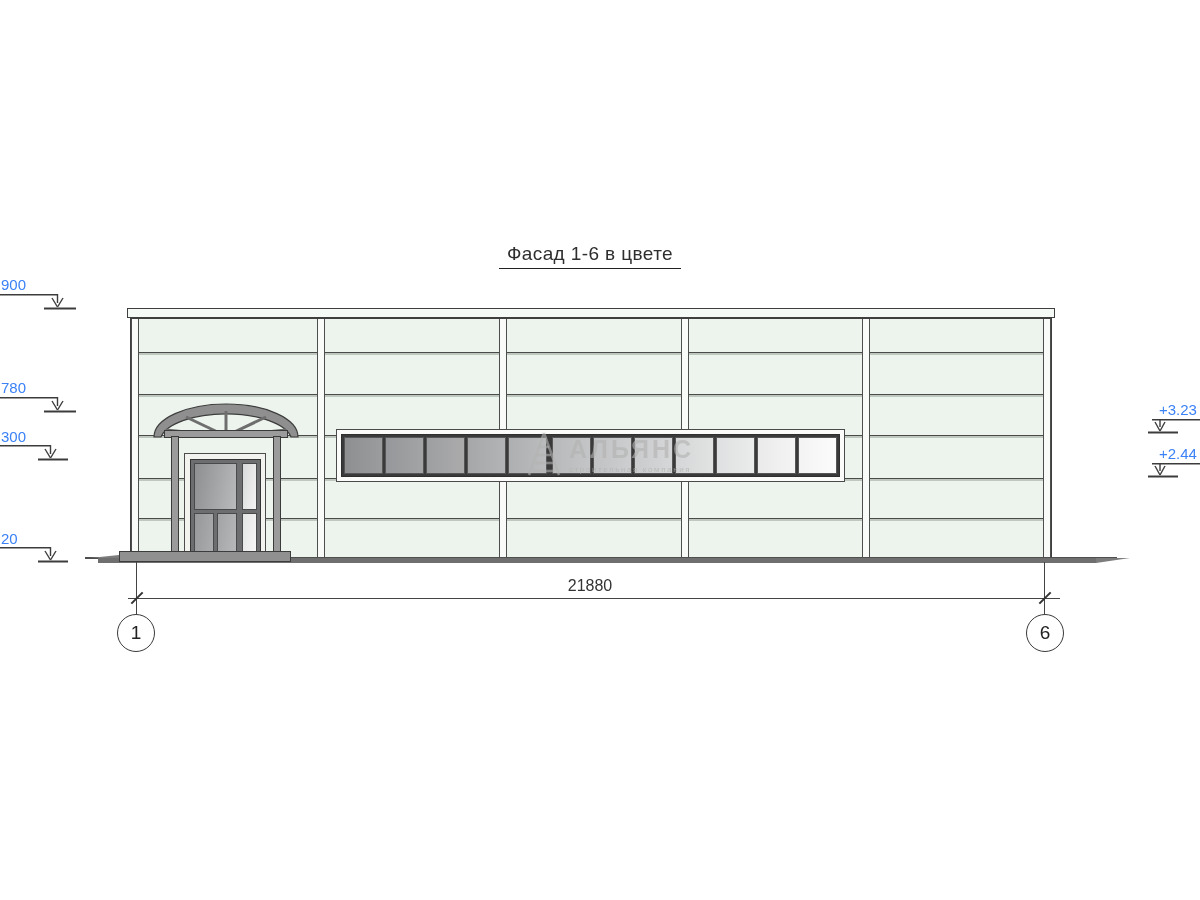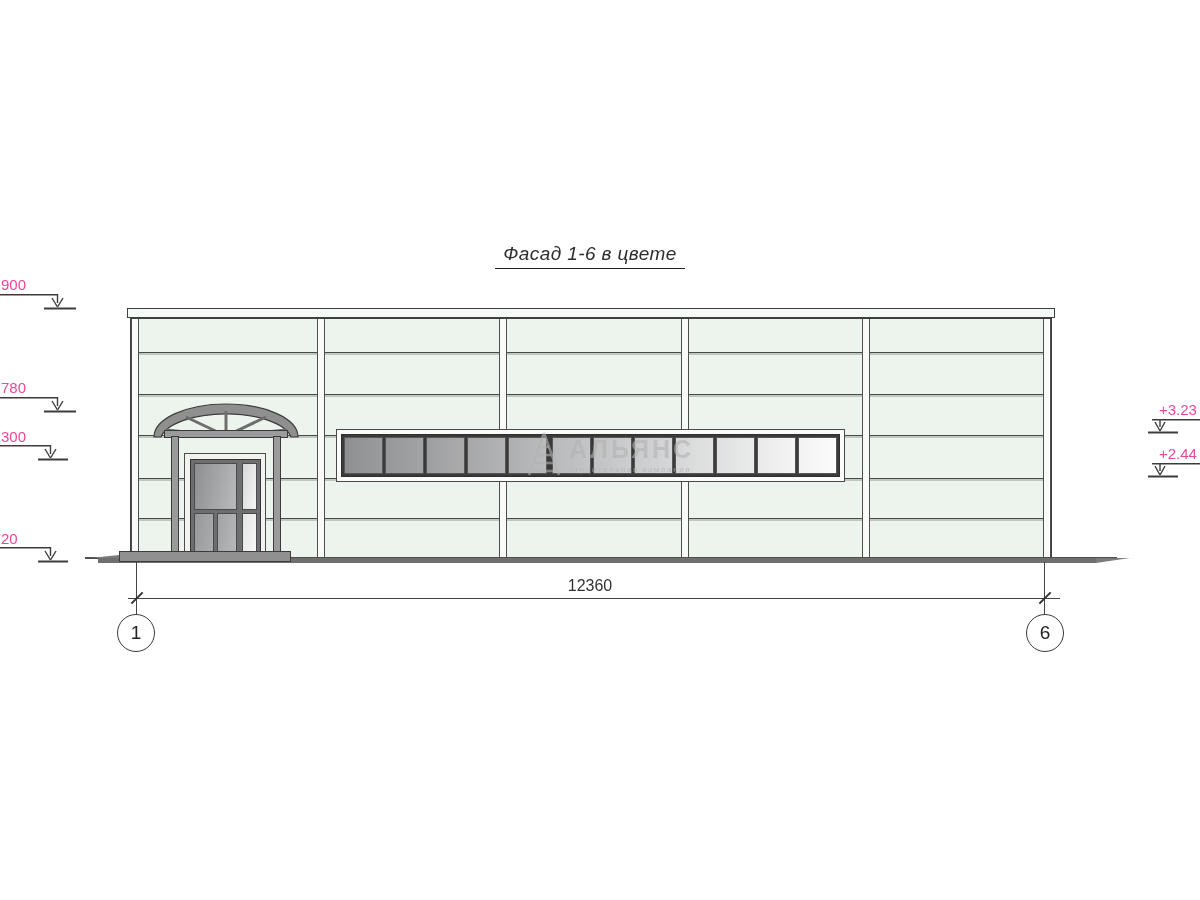--- a/index.html
+++ b/index.html
@@ -2,21 +2,21 @@
 <html style="--wall: #edf4ed; --pilaster: #f8fbf8; --ground: #6f6f6f;"><head>
 <meta charset="utf-8">
 <style>
   html,body{margin:0;padding:0;background:#fff;}
   #canvas{position:relative;width:1200px;height:900px;background:#ffffff;overflow:hidden;
           font-family:"Liberation Sans", sans-serif;color:#2e2e2e;}
   .abs{position:absolute;}
 
   
   #title-wrap{left:430px;top:243px;width:320px;text-align:center;}
-  #title-wrap span{display:inline-block;font-size:19px;font-style:italic;
+  #title-wrap span{display:inline-block;font-size:19px;
     border-bottom:1.6px solid #222;padding:0 8px 3px 8px;letter-spacing:.4px;}
 
   
   #parapet{left:127px;top:308px;width:928px;height:10px;background:#f6faf6;
            border:1px solid #3f3f3f;box-sizing:border-box;}
   #wall{left:130px;top:318px;width:922px;height:240px;background:var(--wall,#edf4ed);
         border:1px solid #3f3f3f;box-sizing:border-box;}
   .joint{position:absolute;left:0;right:0;height:3px;
          background:linear-gradient(#4a4a4a 36%,#bfc8bf 36%);}
   .pil{position:absolute;top:0;bottom:0;width:8px;background:var(--pilaster,#f8fbf8);
@@ -66,21 +66,21 @@
   #dim-line{left:128px;top:598px;width:932px;height:1.2px;background:#444;}
   .tick{top:597px;width:16px;height:2px;background:#333;transform:rotate(-45deg);}
   #tick-1{left:129px;} #tick-6{left:1037px;}
   #dim-text{left:520px;top:577px;width:140px;text-align:center;font-size:16px;color:#333;}
   .axis-bubble{top:614px;width:38px;height:38px;border:1.5px solid #3a3a3a;border-radius:50%;
                background:#fff;box-sizing:border-box;display:flex;align-items:center;justify-content:center;
                font-size:19px;color:#222;}
   #axis-bubble-1{left:117px;} #axis-bubble-6{left:1026px;}
 
   
-  .elv-label{font-size:15px;color:#ec4899;white-space:nowrap;}
+  .elv-label{font-size:15px;color:#3b82f6;white-space:nowrap;}
   .elv-svg{overflow:visible;}
 </style>
 </head>
 <body>
 
 <div id="canvas">
 
   <div class="abs" id="title-wrap">
     <span>Фасад 1-6 в цвете</span>
   </div>
@@ -160,21 +160,21 @@
   <div class="abs ground-band"></div>
   <div class="abs wedge-l"></div>
   <div class="abs wedge-r"></div>
   <div class="abs" id="porch"></div>
 
   <div class="abs axis-line" id="axis-line-1"></div>
   <div class="abs axis-line" id="axis-line-6"></div>
   <div class="abs" id="dim-line"></div>
   <div class="abs tick" id="tick-1"></div>
   <div class="abs tick" id="tick-6"></div>
-  <div class="abs" id="dim-text">12360</div>
+  <div class="abs" id="dim-text">21880</div>
   <div class="abs axis-bubble" id="axis-bubble-1">
     <span>1</span>
   </div>
   <div class="abs axis-bubble" id="axis-bubble-6">
     <span>6</span>
   </div>
 
   <div class="abs elv-label" style="left:1px;top:276px">900</div>
   <svg class="abs elv-svg" style="left:0;top:294px" width="80" height="18">
     <g stroke="#3c3c3c" stroke-width="1.4" fill="none">

